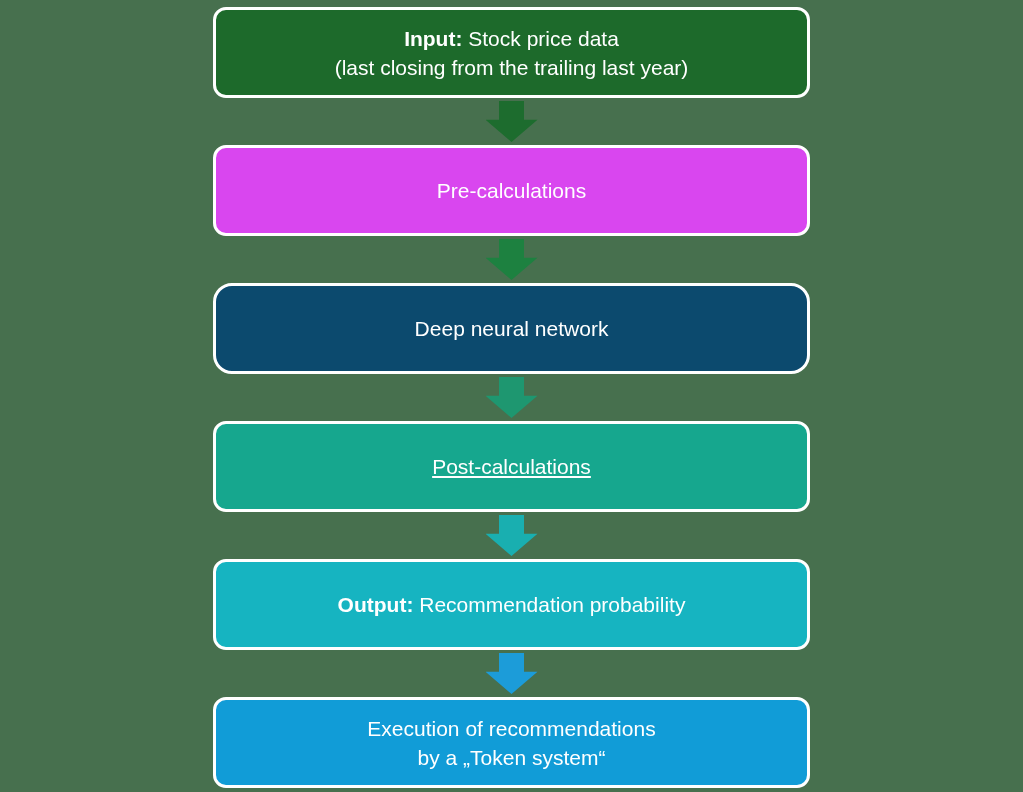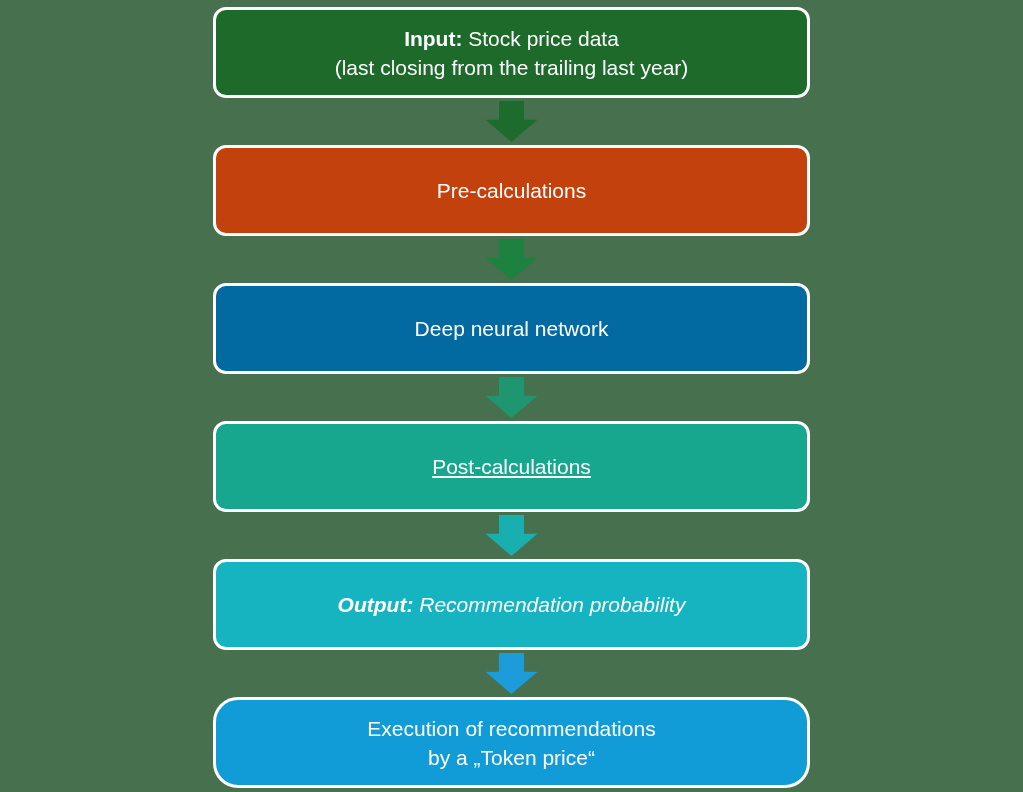--- a/index.html
+++ b/index.html
@@ -55,46 +55,46 @@
 <div class="flowchart">
 
   <div class="step-box" style="background-color: rgb(29, 106, 43);">
     <div class="box-line"><span class="bold">Input:</span><span> Stock price data</span></div>
     <div class="box-line">(last closing from the trailing last year)</div>
   </div>
   <div class="arrow-row">
     <div class="block-arrow" style="background-color: rgb(29, 108, 46);"></div>
   </div>
 
-  <div class="step-box" style="background-color: #c2410c;">
+  <div class="step-box" style="background-color: #d946ef;">
     <div class="box-line"><span class="bold"></span><span>Pre-calculations</span></div>
   </div>
   <div class="arrow-row">
     <div class="block-arrow" style="background-color: rgb(29, 129, 64);"></div>
   </div>
 
-  <div class="step-box" style="background-color: #0369a1;">
+  <div class="step-box" style="background-color: #0c4a6e; border-radius: 19px;">
     <div class="box-line"><span class="bold"></span><span>Deep neural network</span></div>
   </div>
   <div class="arrow-row">
     <div class="block-arrow" style="background-color: rgb(30, 151, 112);"></div>
   </div>
 
   <div class="step-box" style="background-color: rgb(22, 167, 142); text-decoration: underline;">
     <div class="box-line"><span class="bold"></span><span>Post-calculations</span></div>
   </div>
   <div class="arrow-row">
     <div class="block-arrow" style="background-color: rgb(25, 175, 176);"></div>
   </div>
 
-  <div class="step-box" style="background-color: rgb(22, 180, 193); font-style: italic;">
+  <div class="step-box" style="background-color: rgb(22, 180, 193);">
     <div class="box-line"><span class="bold">Output:</span><span> Recommendation probability</span></div>
   </div>
   <div class="arrow-row">
     <div class="block-arrow" style="background-color: rgb(28, 156, 217);"></div>
   </div>
 
-  <div class="step-box" style="background-color: rgb(17, 156, 215); border-radius: 25px;">
+  <div class="step-box" style="background-color: rgb(17, 156, 215);">
     <div class="box-line"><span class="bold"></span><span>Execution of recommendations</span></div>
-    <div class="box-line">by a „Token price“</div>
+    <div class="box-line">by a „Token system“</div>
   </div>
 
 </div>
 
 </body></html>

